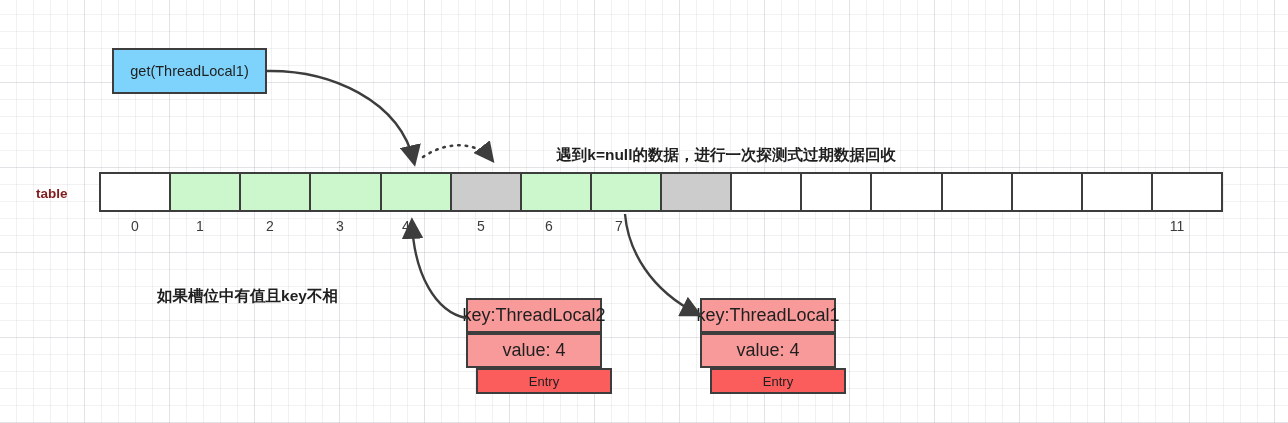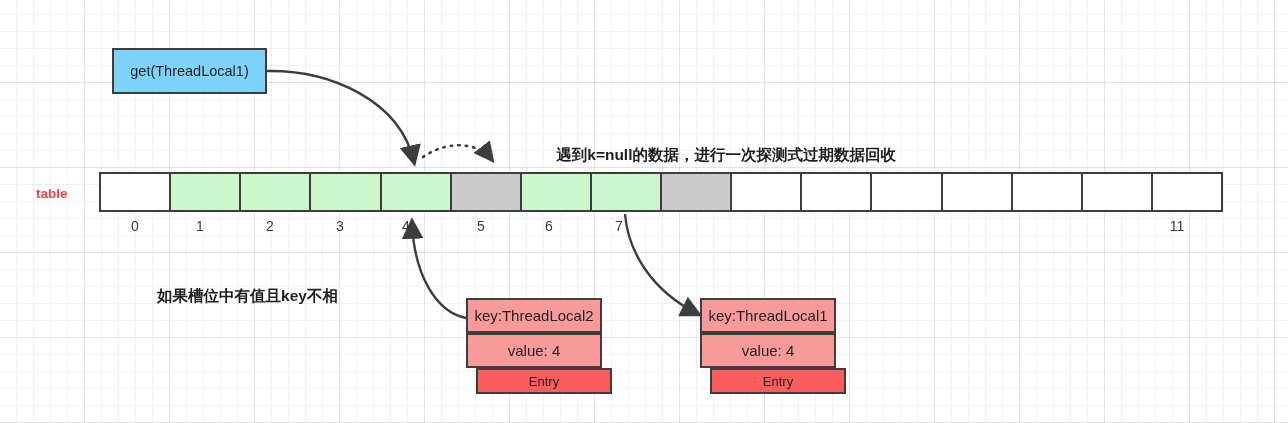--- a/index.html
+++ b/index.html
@@ -22,21 +22,21 @@
   
   .getbox{
     position:absolute;left:112px;top:48px;width:155px;height:46px;
     background:#7dd3fc;border:2px solid #3d3d3d;
     display:flex;align-items:center;justify-content:center;
     font-size:14.5px;color:#1f1f1f;box-sizing:border-box;
   }
 
   
   .table-label{
-    position:absolute;left:36px;top:186px;font-size:13.5px;font-weight:bold;color:#ef4444;
+    position:absolute;left:36px;top:186px;font-size:13.5px;font-weight:bold;color:#7f1d1d;
   }
   .table-row{
     position:absolute;left:99px;top:172px;height:40px;width:1124px;
     display:flex;box-sizing:border-box;
     border:2px solid #3d3d3d;background:#fff;
   }
   .cell{
     flex:1 1 0;box-sizing:border-box;border-right:2px solid #3d3d3d;background:#ffffff;
   }
   .cell:last-child{border-right:none;}
@@ -57,21 +57,21 @@
     position:absolute;left:110px;top:283px;width:275px;
     font-size:15.5px;font-weight:bold;color:#1f1f1f;text-align:center;line-height:26px;
   }
 
   
   .entry{position:absolute;width:1px;height:1px;}
   .entry .ekey,.entry .eval{
     position:absolute;left:0;width:136px;height:35px;
     background:#f99a9a;border:2px solid #3d3d3d;box-sizing:border-box;
     display:flex;align-items:center;justify-content:center;
-    font-size:15px;color:#1f1f1f;
+    font-size:18px;color:#1f1f1f;
   }
   .entry .ekey{top:0;}
   .entry .eval{top:35px;}
   .entry .efoot{
     position:absolute;left:10px;top:70px;width:136px;height:26px;
     background:#fb5c5c;border:2px solid #3d3d3d;box-sizing:border-box;
     display:flex;align-items:center;justify-content:center;
     font-size:13px;color:#1f1f1f;
   }
 </style>

